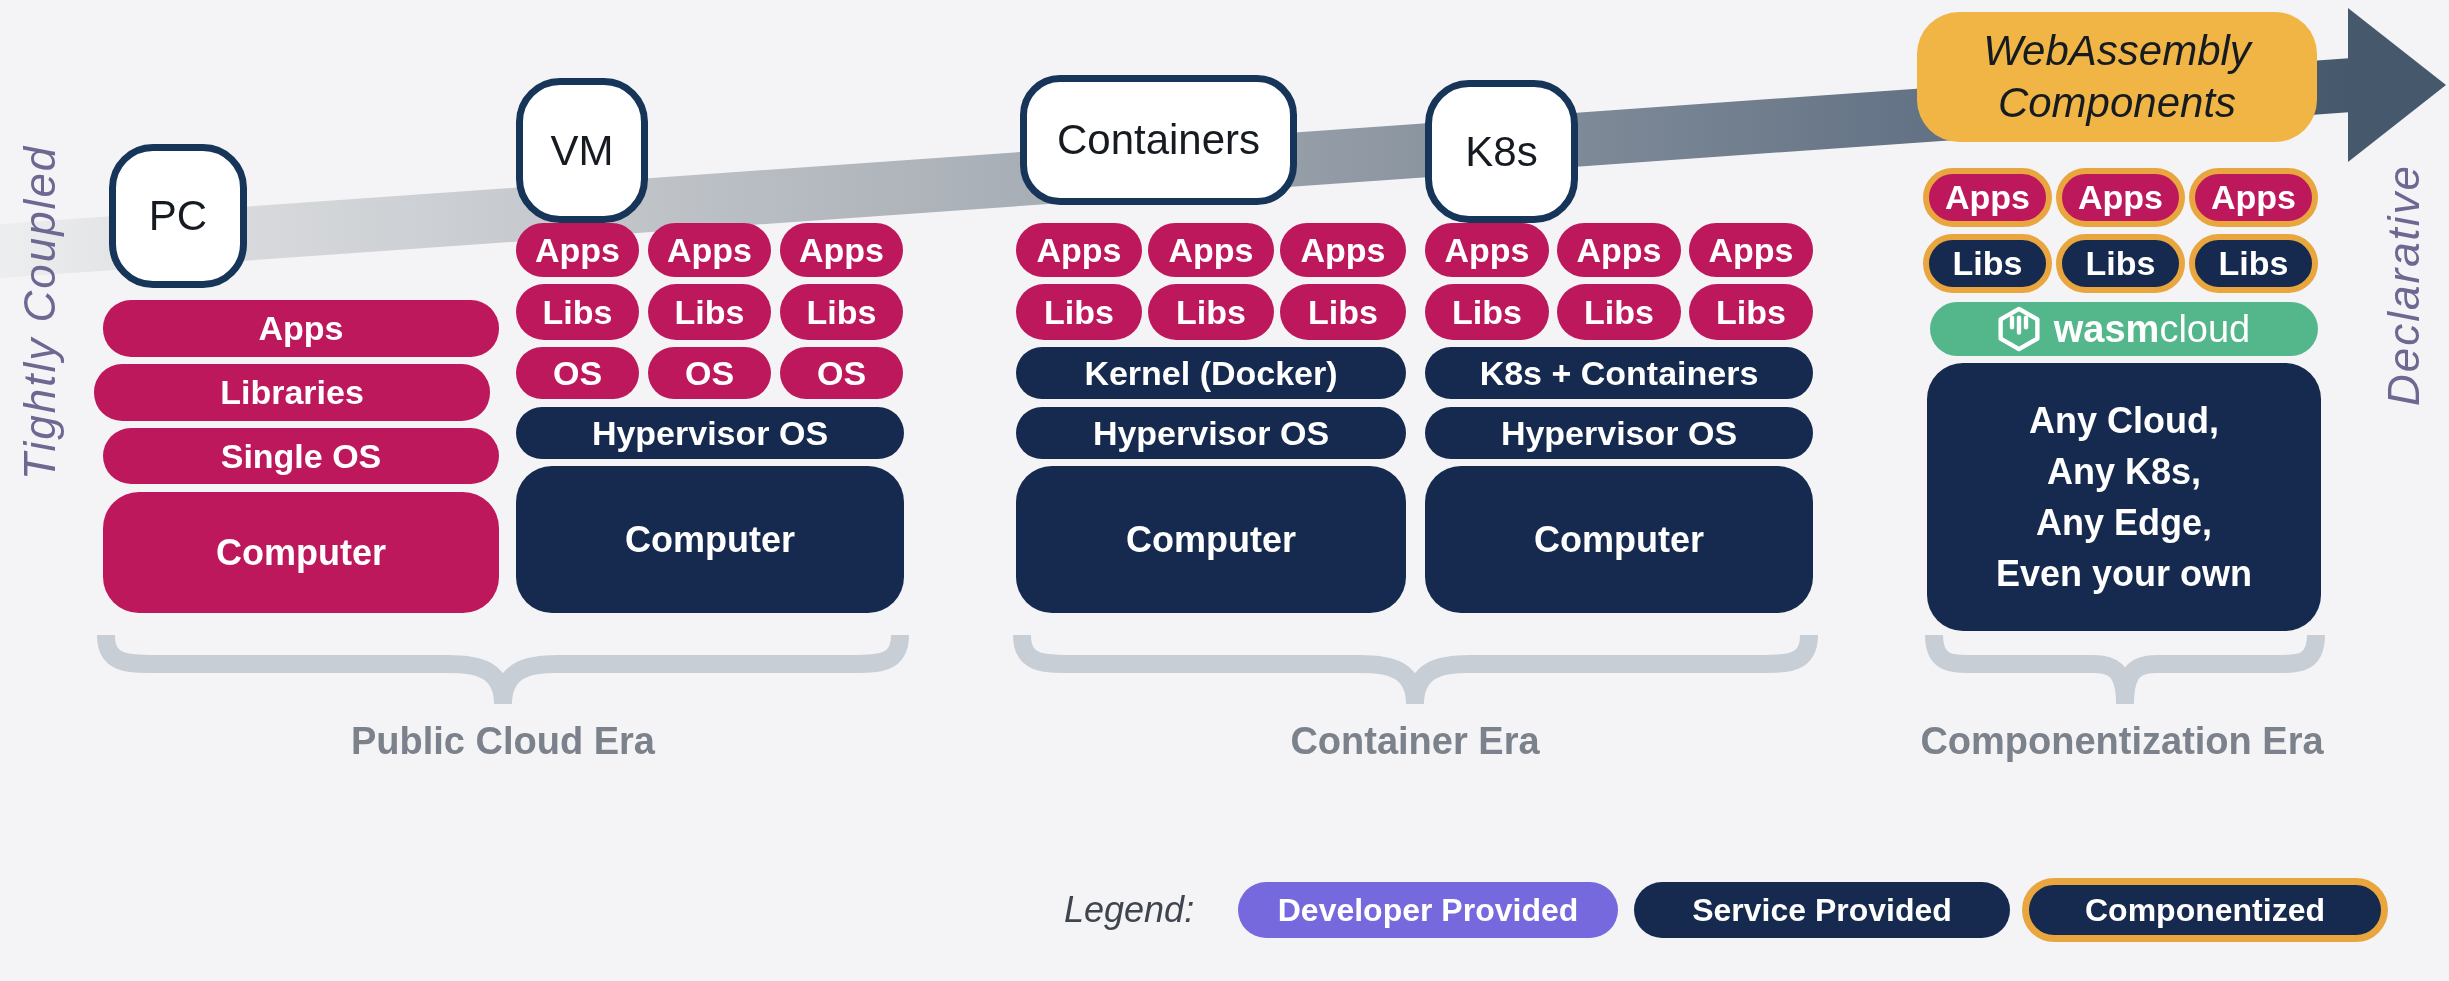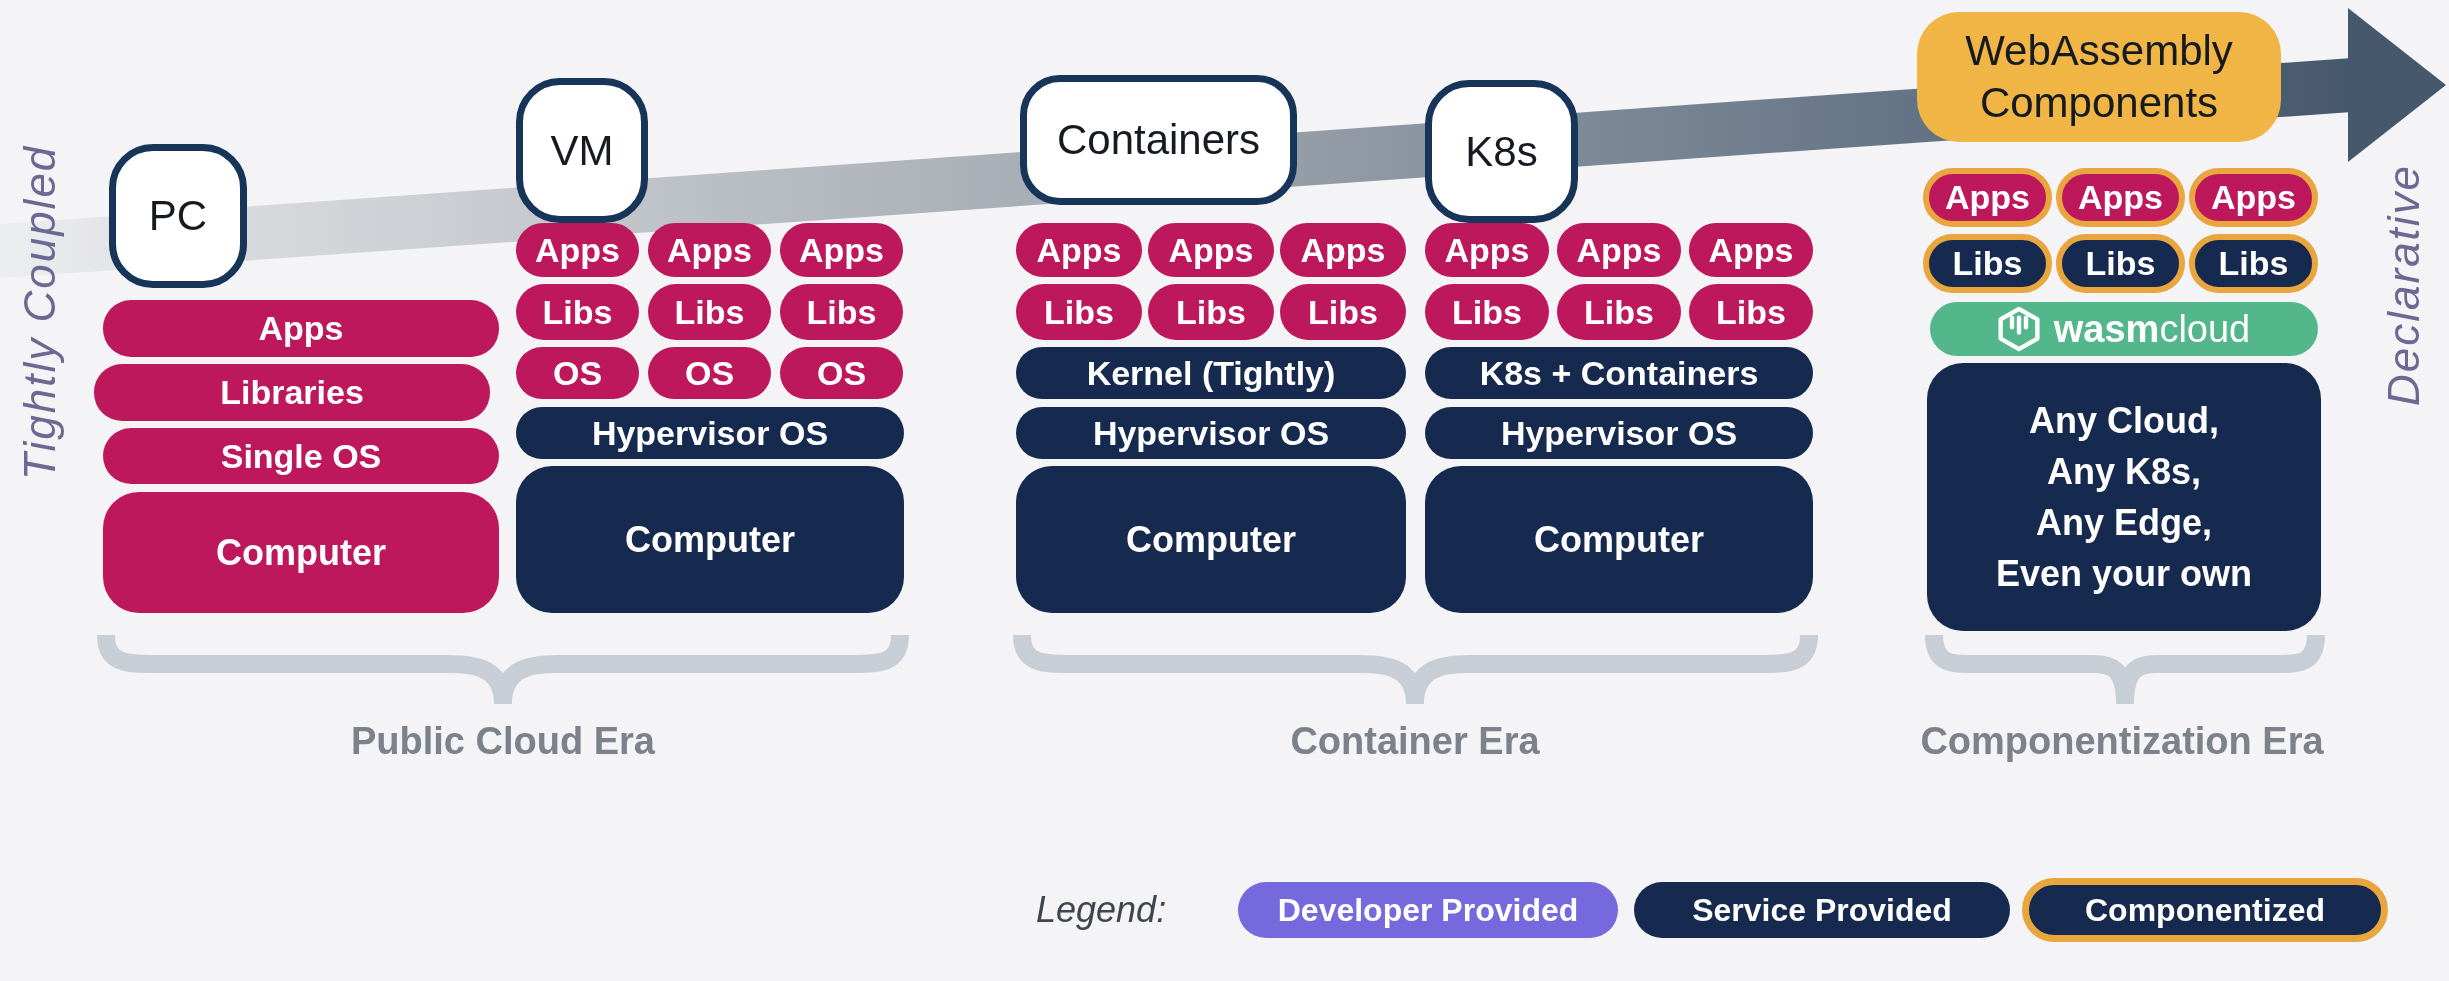--- a/index.html
+++ b/index.html
@@ -69,21 +69,21 @@
     <polygon points="2348,8 2348,162 2446,85" fill="#46586C"></polygon>
   </svg>
 
   <div class="abs side-label flexc" style="left:4px;top:142px;width:72px;height:340px;">Tightly Coupled</div>
   <div class="abs side-label flexc" style="left:2368px;top:115px;width:72px;height:340px;">Declarative</div>
 
   <div class="abs stage-box flexc" style="left:109px;top:144px;width:138px;height:144px;">PC</div>
   <div class="abs stage-box flexc" style="left:1020px;top:75px;width:277px;height:130px;border-radius:40px;">Containers</div>
   <div class="abs stage-box flexc" style="left:516px;top:78px;width:132px;height:145px;">VM</div>
   <div class="abs stage-box flexc" style="left:1425px;top:80px;width:153px;height:143px;">K8s</div>
-  <div class="abs orange-box flexc" style="left:1917px;top:12px;width:364px;height:130px;">WebAssembly Components</div>
+  <div class="abs orange-box flexc" style="left:1917px;top:12px;width:400px;height:130px;font-style:italic;">WebAssembly Components</div>
 
   <div class="abs bar purple flexc" style="left:103px;top:300px;width:396px;height:57px;">Apps</div>
   <div class="abs bar purple flexc" style="left:94px;top:364px;width:396px;height:57px;">Libraries</div>
   <div class="abs bar purple flexc" style="left:103px;top:428px;width:396px;height:56px;">Single OS</div>
   <div class="abs bar purple computer flexc" style="left:103px;top:492px;width:396px;height:121px;">Computer</div>
 
   <div class="abs bar purple pill flexc" style="left:516px;top:223px;width:123px;height:54px;">Apps</div>
   <div class="abs bar purple pill flexc" style="left:648px;top:223px;width:123px;height:54px;">Apps</div>
   <div class="abs bar purple pill flexc" style="left:780px;top:223px;width:123px;height:54px;">Apps</div>
   <div class="abs bar purple pill flexc" style="left:516px;top:284px;width:123px;height:56px;">Libs</div>
@@ -94,21 +94,21 @@
   <div class="abs bar purple pill flexc" style="left:780px;top:347px;width:123px;height:52px;">OS</div>
   <div class="abs bar navy flexc" style="left:516px;top:407px;width:388px;height:52px;">Hypervisor OS</div>
   <div class="abs bar navy computer flexc" style="left:516px;top:466px;width:388px;height:147px;">Computer</div>
 
   <div class="abs bar purple pill flexc" style="left:1016px;top:223px;width:126px;height:54px;">Apps</div>
   <div class="abs bar purple pill flexc" style="left:1148px;top:223px;width:126px;height:54px;">Apps</div>
   <div class="abs bar purple pill flexc" style="left:1280px;top:223px;width:126px;height:54px;">Apps</div>
   <div class="abs bar purple pill flexc" style="left:1016px;top:284px;width:126px;height:56px;">Libs</div>
   <div class="abs bar purple pill flexc" style="left:1148px;top:284px;width:126px;height:56px;">Libs</div>
   <div class="abs bar purple pill flexc" style="left:1280px;top:284px;width:126px;height:56px;">Libs</div>
-  <div class="abs bar navy flexc" style="left:1016px;top:347px;width:390px;height:52px;">Kernel (Tightly)</div>
+  <div class="abs bar navy flexc" style="left:1016px;top:347px;width:390px;height:52px;">Kernel (Docker)</div>
   <div class="abs bar navy flexc" style="left:1016px;top:407px;width:390px;height:52px;">Hypervisor OS</div>
   <div class="abs bar navy computer flexc" style="left:1016px;top:466px;width:390px;height:147px;">Computer</div>
 
   <div class="abs bar purple pill flexc" style="left:1425px;top:223px;width:124px;height:54px;">Apps</div>
   <div class="abs bar purple pill flexc" style="left:1557px;top:223px;width:124px;height:54px;">Apps</div>
   <div class="abs bar purple pill flexc" style="left:1689px;top:223px;width:124px;height:54px;">Apps</div>
   <div class="abs bar purple pill flexc" style="left:1425px;top:284px;width:124px;height:56px;">Libs</div>
   <div class="abs bar purple pill flexc" style="left:1557px;top:284px;width:124px;height:56px;">Libs</div>
   <div class="abs bar purple pill flexc" style="left:1689px;top:284px;width:124px;height:56px;">Libs</div>
   <div class="abs bar navy flexc" style="left:1425px;top:347px;width:388px;height:52px;">K8s + Containers</div>
@@ -142,18 +142,18 @@
     <path d="M 9 9 C 9 38 30 38 58 38 L 347 38 C 375 38 402 42 402 78 C 402 42 429 38 457 38 L 747 38 C 775 38 796 38 796 9" fill="none" stroke="#C8CED6" stroke-width="18"></path>
   </svg>
   <svg class="abs" style="left:1925px;top:626px;" width="400" height="92" viewBox="0 0 400 92">
     <path d="M 9 9 C 9 38 26 38 48 38 L 168 38 C 186 38 200 42 200 78 C 200 42 214 38 232 38 L 352 38 C 374 38 391 38 391 9" fill="none" stroke="#C8CED6" stroke-width="18"></path>
   </svg>
 
   <div class="abs era-label" style="left:243px;">Public Cloud Era</div>
   <div class="abs era-label" style="left:1155px;">Container Era</div>
   <div class="abs era-label" style="left:1862px;">Componentization Era</div>
 
-  <div class="abs legend-label flexc" style="left:1036px;top:882px;height:56px;">Legend:</div>
+  <div class="abs legend-label flexc" style="left:1064px;top:882px;height:56px;">Legend:</div>
   <div class="abs legend-pill flexc" style="left:1634px;top:882px;width:376px;height:56px;background:#152A4E;">Service Provided</div>
   <div class="abs legend-pill flexc" style="left:1238px;top:882px;width:380px;height:56px;background:#7668DD;">Developer Provided</div>
   <div class="abs legend-pill flexc" style="left:2022px;top:878px;width:366px;height:64px;background:#152A4E;border:7px solid #E9A63F;">Componentized</div>
 
 </div>
 
 </body></html>

